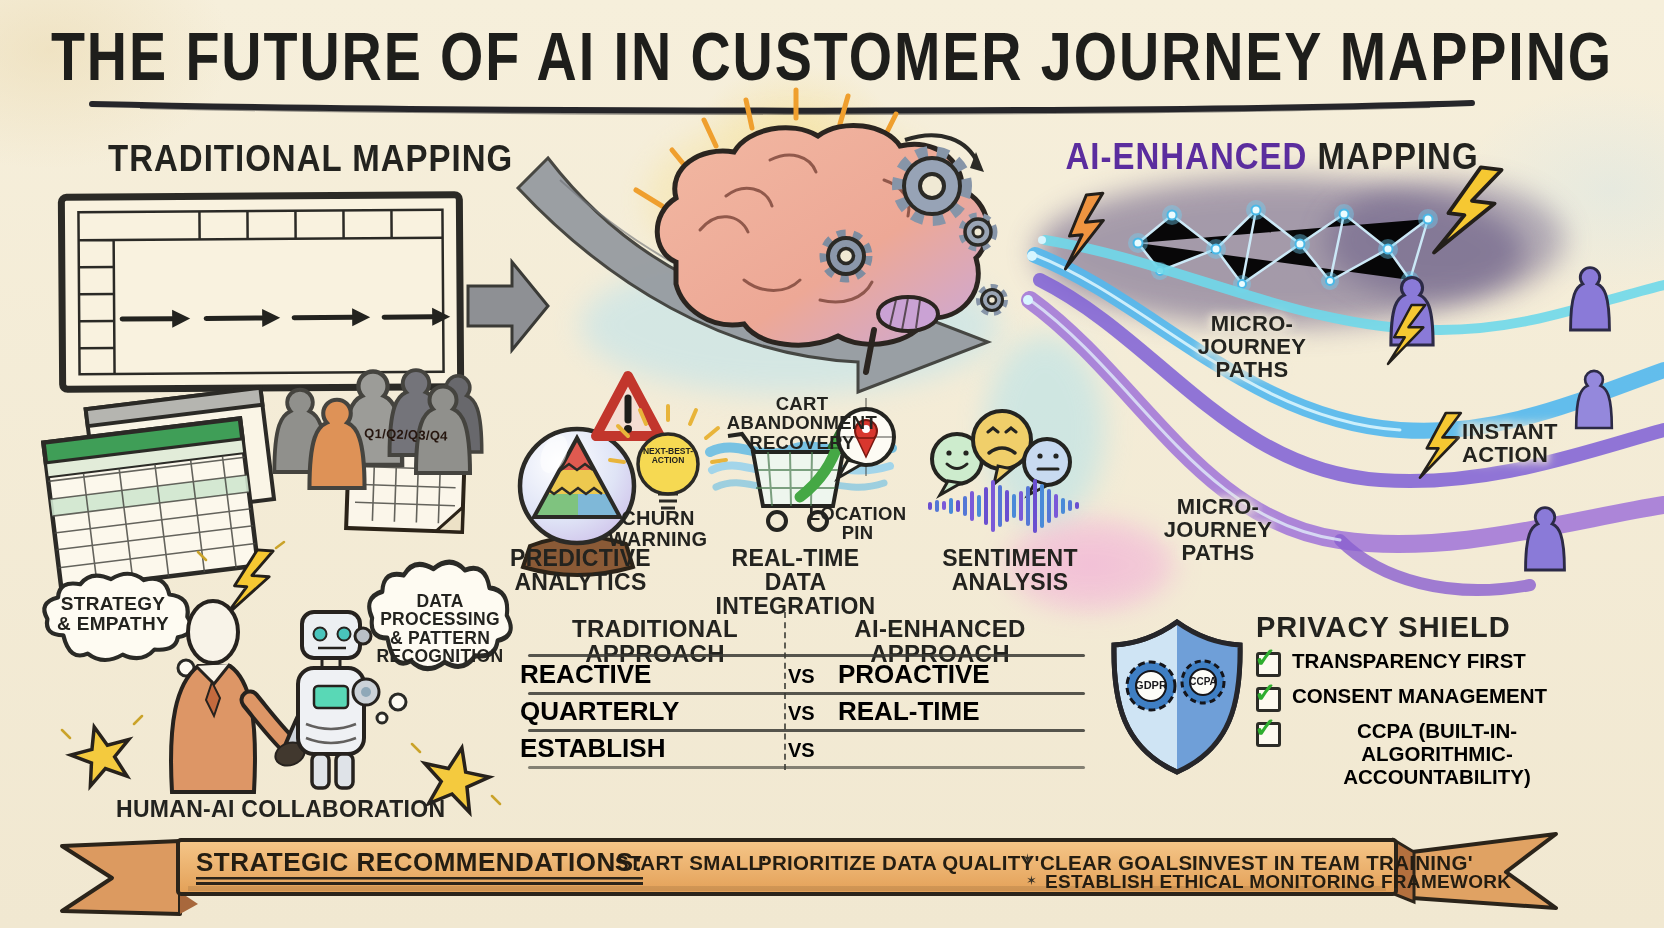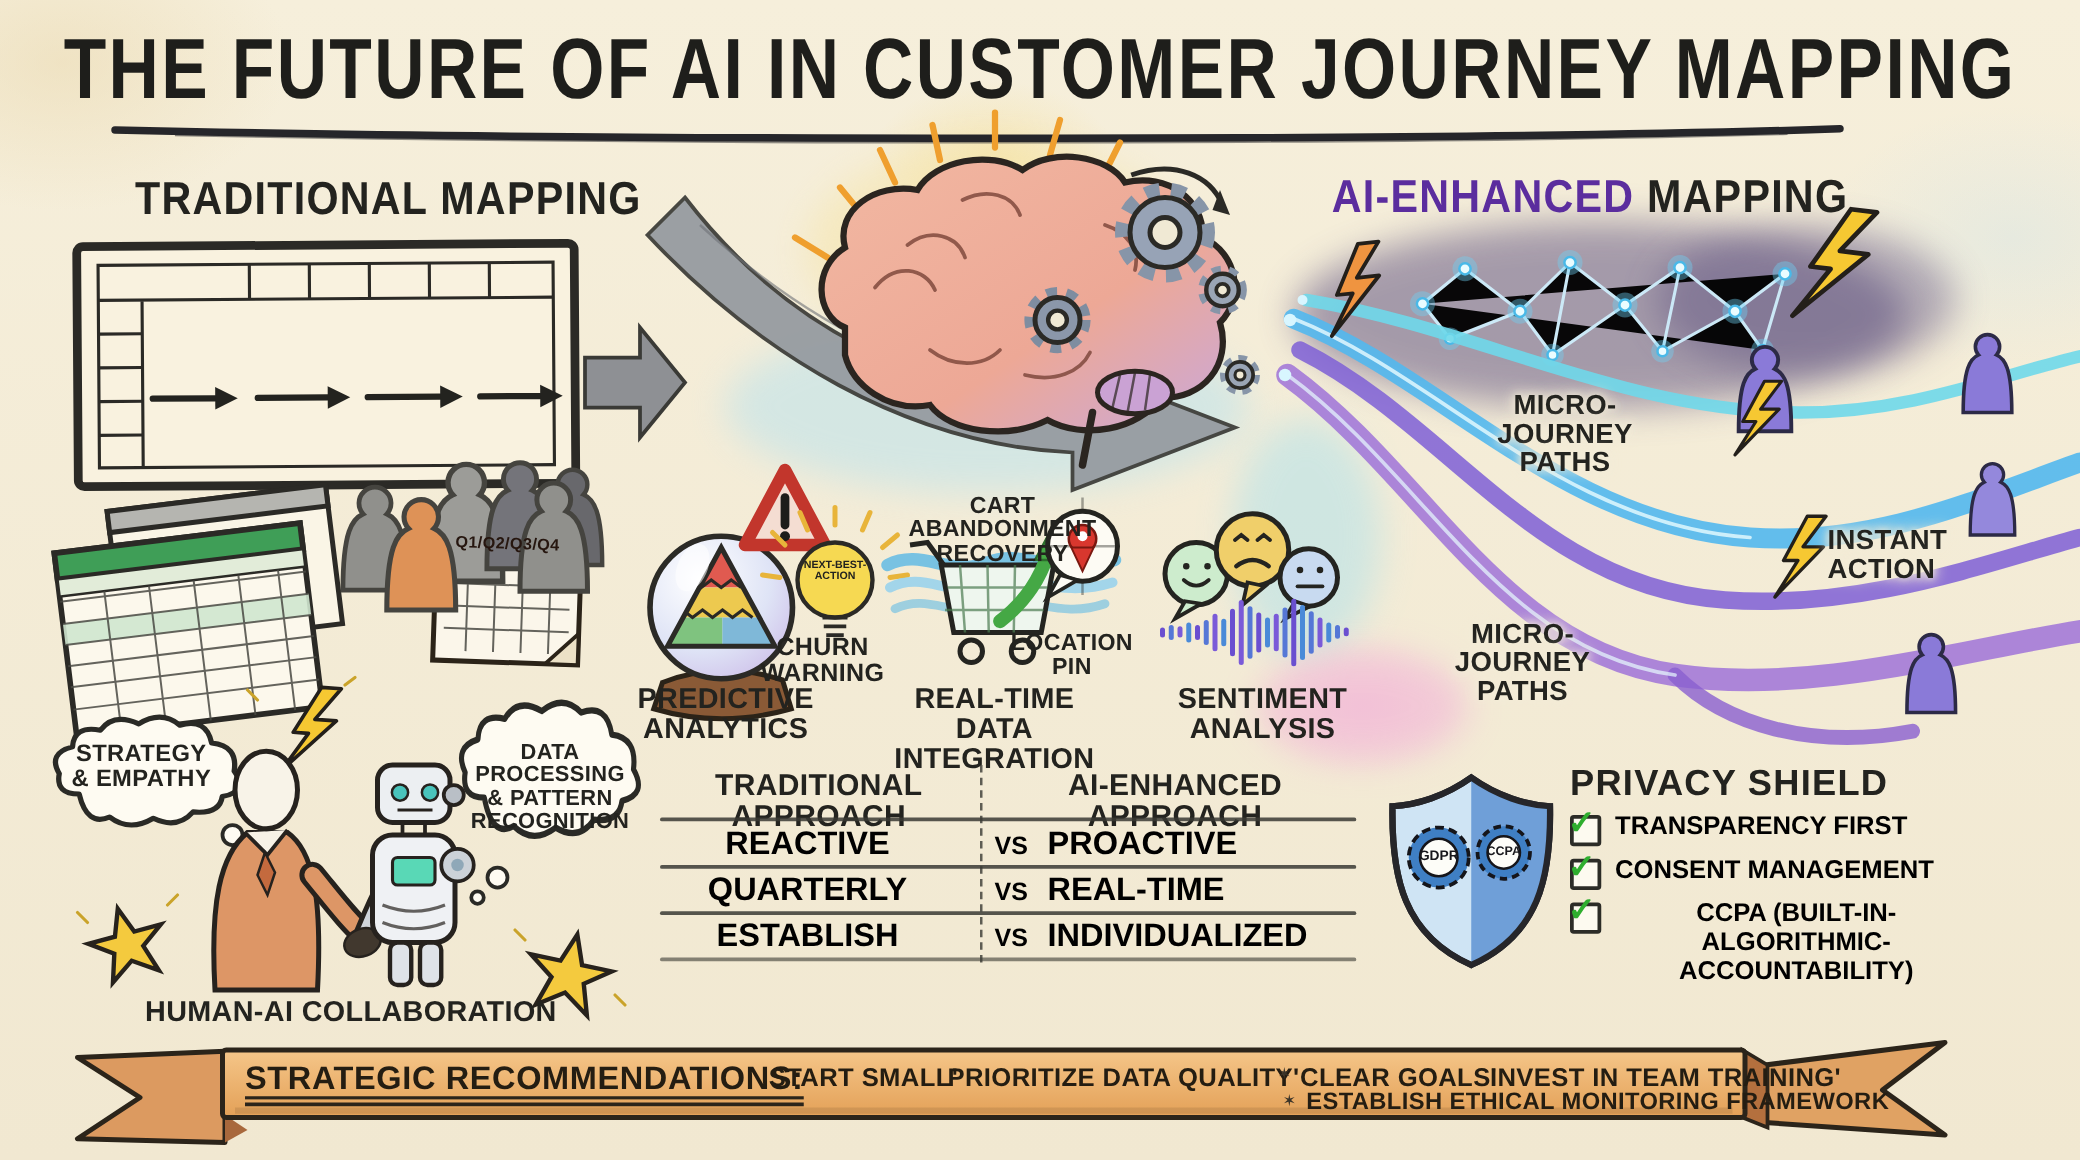--- a/index.html
+++ b/index.html
@@ -22,22 +22,22 @@
   }
   .h2{font-size:33px;letter-spacing:1px;transform:scaleY(1.12);}
   .accent{color:#5b2d9e;}
   .lbl{font-size:23px;}
   .sub{font-size:20px;}
   .tiny{font-size:18.5px;}
   .halo{text-shadow:0 0 6px #f3ecd8,0 0 10px #f3ecd8,0 0 14px #f3ecd8;}
   .cmp-line{position:absolute;height:2.5px;background:#3a3a34;opacity:.85;border-radius:2px;}
   .cmp-dash{position:absolute;border-left:2.5px dashed #3a3a34;opacity:.8;}
   .cmp-row{position:absolute;display:flex;align-items:baseline;}
-  .cmp-row .l{flex:0 0 252px;text-align:center;padding-right:16px;font-size:26px;font-weight:700;}
-  .cmp-row .v{flex:0 0 42px;text-align:center;font-size:20px;font-weight:700;padding-top:4px;}
+  .cmp-row .l{flex:0 0 252px;text-align:left;padding-right:16px;font-size:26px;font-weight:700;}
+  .cmp-row .v{flex:0 0 42px;font-size:20px;font-weight:700;padding-top:4px;}
   .cmp-row .r{flex:1;text-align:left;padding-left:8px;font-size:26px;font-weight:700;}
   .pv-item{display:flex;align-items:flex-start;margin-bottom:8px;}
   .pv-box{position:relative;flex:0 0 19px;height:19px;border:3px solid #2c2c27;border-radius:3px;margin-top:2px;background:#fdfaf0;}
   .pv-check{position:absolute;left:-5px;top:-13px;font-size:27px;font-weight:700;color:#2fae2f;}
   .pv-text{margin-left:11px;font-size:20.5px;font-weight:700;line-height:1.12;}
   .badge{position:absolute;font-weight:700;color:#18181c;text-align:center;}
   .ban-head{font-size:26px;letter-spacing:.5px;padding-bottom:9px;color:#241d12;
     background-image:linear-gradient(#2b241a,#2b241a),linear-gradient(#2b241a,#2b241a);
     background-repeat:no-repeat;background-size:100% 3px,100% 2.5px;
     background-position:0 100%,0 calc(100% - 6px);}
@@ -478,21 +478,20 @@
 <div class="cmp-line" style="left:528px;top:692px;width:557px;"></div>
 <div class="cmp-row" style="left:520px;top:696px;width:562px;">
   <div class="l">QUARTERLY</div>
   <div class="v">VS</div>
   <div class="r">REAL-TIME</div>
 </div>
 <div class="cmp-line" style="left:528px;top:729px;width:557px;"></div>
 <div class="cmp-row" style="left:520px;top:733px;width:562px;">
   <div class="l">ESTABLISH</div>
   <div class="v">VS</div>
-  <div class="r">INDIVIDUALIZED</div>
 </div>
 <div class="cmp-line" style="left:528px;top:766px;width:557px;opacity:.6;"></div>
 
 <div class="t" style="left:1256px;top:612px;font-size:29px;letter-spacing:1px;">PRIVACY SHIELD</div>
 <div style="position:absolute;left:1256px;top:650px;width:330px;">
   <div class="pv-item">
     <span class="pv-box">
           <span class="pv-check">✓</span>
         </span>
     <span class="pv-text">TRANSPARENCY FIRST</span>

